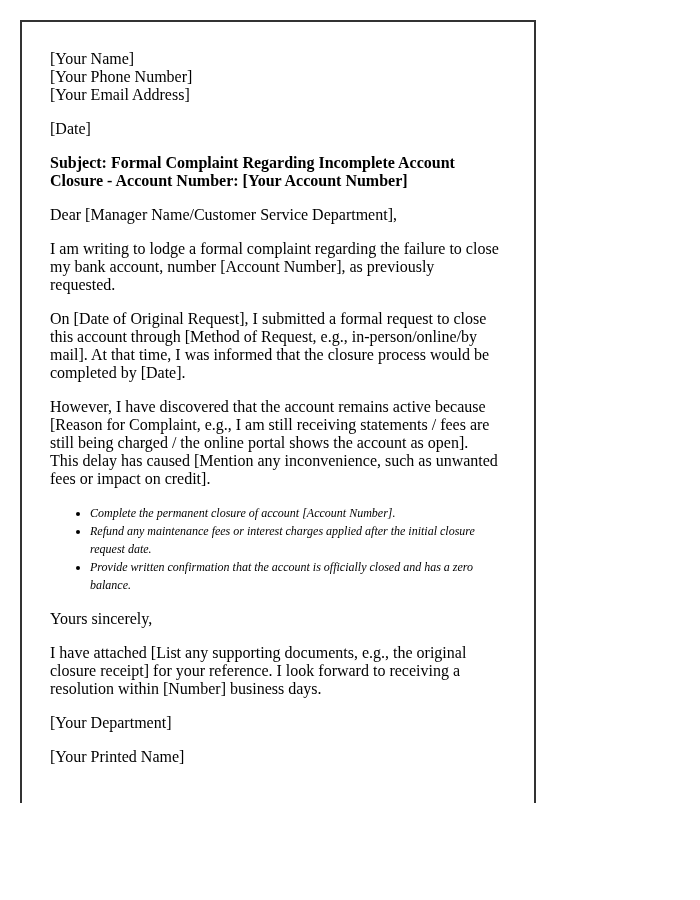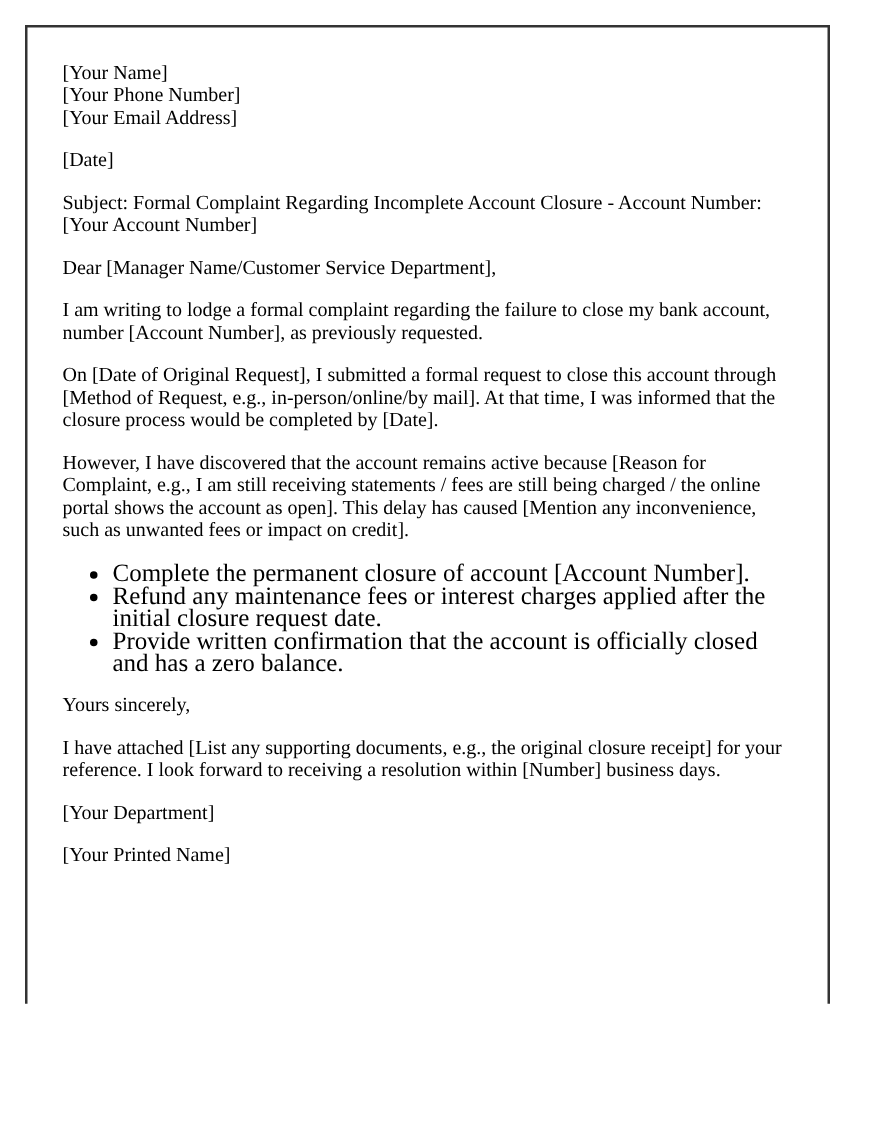--- a/index.html
+++ b/index.html
@@ -12,44 +12,45 @@
     height: 900px;
     position: relative;
     font-family: "Liberation Serif", "DejaVu Serif", serif;
     color: #000000;
   }
   .letter-page {
     position: absolute;
     left: 20px;
     top: 20px;
     box-sizing: border-box;
-    width: 644px;
+    width: 516px;
     height: 783px;
     border: 2px solid #333333;
     border-bottom: none;
     padding: 28px 34px 0 28px;
     overflow: hidden;
     background: #ffffff;
   }
   .block {
     margin: 16px 0;
     font-size: 16px;
     line-height: 18px;
   }
   .block:first-child {
     margin-top: 0;
   }
   .subject {
-    font-weight: normal;
+    font-weight: bold;
   }
   ul.demands {
     margin: 16px 0;
     padding-left: 40px;
-    font-size: 20px;
+    font-size: 12px;
     line-height: 18px;
+    font-style: italic;
   }
   ul.demands li {
     list-style-type: disc;
   }
 </style>
 </head>
 <body>
 
 <div class="letter-page">
 

